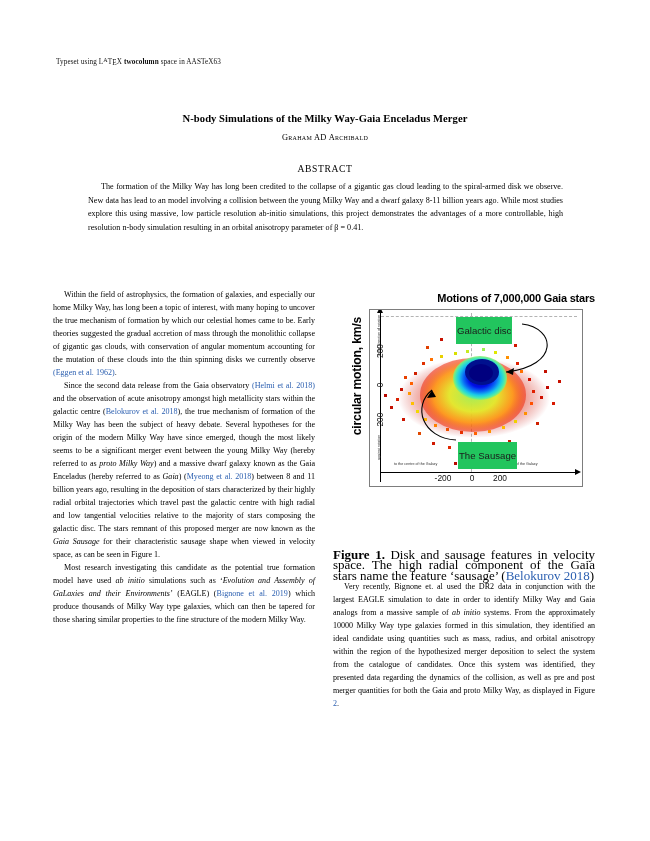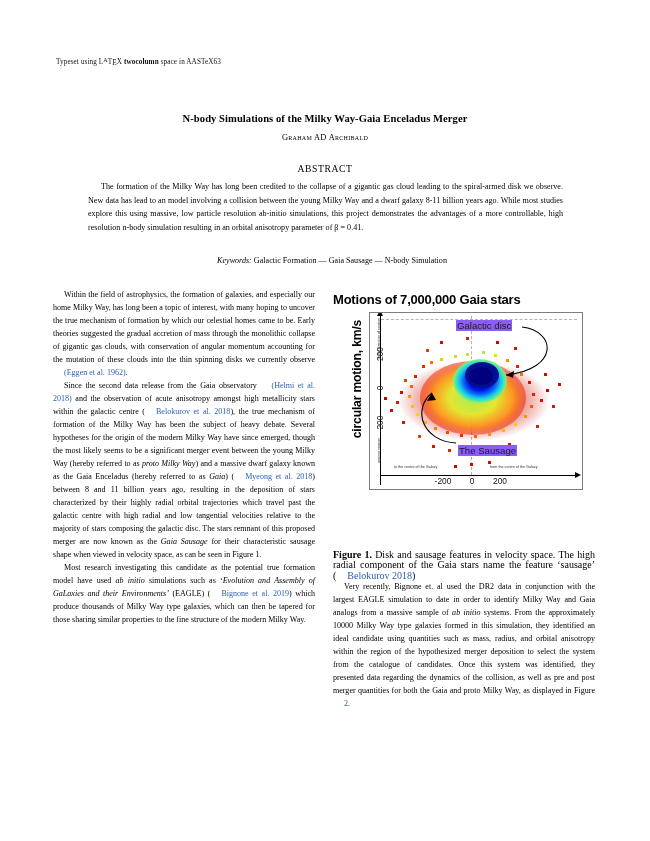--- a/index.html
+++ b/index.html
@@ -110,35 +110,35 @@
     text-align: center;
     font-size: 8.4px;
     font-variant: small-caps;
     letter-spacing: 0.4px;
     margin-bottom: 5px;
   }
   p.para {
     margin: 0;
     text-indent: 11px;
   }
-  .cite { color: #2b5fb0; margin-left: 11px; }
+  .cite { color: #2b5fb0; }
   .it { font-style: italic; }
 
   
   .figure {
     position: absolute;
     left: 333px;
     top: 292px;
     width: 262px;
   }
   .fig-title {
-    text-align: left;
+    text-align: right;
     font-family: "Liberation Sans", sans-serif;
     font-weight: bold;
-    font-size: 13px;
+    font-size: 11px;
     letter-spacing: -0.2px;
     margin-bottom: 3px;
     color: #000;
   }
   .fig-frame {
     position: relative;
     width: 262px;
     height: 208px;
   }
   .ylabel {
@@ -249,31 +249,31 @@
     color: #333;
     white-space: nowrap;
     transform: rotate(-90deg);
     transform-origin: left top;
   }
   .annot {
     position: absolute;
     font-family: "Liberation Sans", sans-serif;
     font-size: 9.6px;
     color: #1b1b1b;
-    background: #8b5cf6;
-    padding: 0 1px;
+    background: #22c55e;
+    padding: 8px 1px;
     white-space: nowrap;
   }
 
   .fig-caption {
     position: absolute;
     left: 333px;
     top: 550px;
     width: 262px;
-    font-size: 10px;
+    font-size: 13px;
     line-height: 10.4px;
     text-align: justify;
   }
   .fig-caption b { font-weight: bold; }
 </style>
 </head>
 <body>
 
 <div class="page">
 
@@ -282,24 +282,20 @@
   </div>
 
   <div class="title-block">
     <div class="paper-title">N-body Simulations of the Milky Way-Gaia Enceladus Merger</div>
     <div class="paper-author">Graham AD Archibald</div>
   </div>
 
   <div class="abstract-head">ABSTRACT</div>
   <div class="abstract-body"><span class="indent"></span><span>The formation of the Milky Way has long been credited to the collapse of a gigantic gas cloud leading to the spiral-armed disk we observe. New data has lead to an model involving a collision between the young Milky Way and a dwarf galaxy 8-11 billion years ago. While most studies explore this using massive, low particle resolution ab-initio simulations, this project demonstrates the advantages of a more controllable, high resolution n-body simulation resulting in an orbital anisotropy parameter of β = 0.41.</span></div>
 
-  <div class="keywords">
-    <span class="kw-label">Keywords:</span>
-    <span>Galactic Formation — Gaia Sausage — N-body Simulation</span>
-  </div>
 
   <div class="col col-left">
 
     <p class="para"><span>Within the field of astrophysics, the formation of galaxies, and especially our home Milky Way, has long been a topic of interest, with many hoping to uncover the true mechanism of formation by which our celestial homes came to be. Early theories suggested the gradual accretion of mass through the monolithic collapse of gigantic gas clouds, with conservation of angular momentum accounting for the mutation of these clouds into the thin spinning disks we currently observe</span> <span class="cite">(Eggen et al. 1962)</span>.</p>
 
     <p class="para"><span>Since the second data release from the Gaia observatory </span><span class="cite">(Helmi et al. 2018)</span><span> and the observation of acute anisotropy amongst high metallicity stars within the galactic centre (</span><span class="cite">Belokurov et al. 2018</span><span>), the true mechanism of formation of the Milky Way has been the subject of heavy debate. Several hypotheses for the origin of the modern Milky Way have since emerged, though the most likely seems to be a significant merger event between the young Milky Way (hereby referred to as </span><span class="it">proto Milky Way</span><span>) and a massive dwarf galaxy known as the Gaia Enceladus (hereby referred to as </span><span class="it">Gaia</span><span>) (</span><span class="cite">Myeong et al. 2018</span><span>) between 8 and 11 billion years ago, resulting in the deposition of stars characterized by their highly radial orbital trajectories which travel past the galactic centre with high radial and low tangential velocities relative to the majority of stars composing the galactic disc. The stars remnant of this proposed merger are now known as the </span><span class="it">Gaia Sausage</span><span> for their characteristic sausage shape when viewed in velocity space, as can be seen in Figure 1.</span></p>
 
     <p class="para"><span>Most research investigating this candidate as the potential true formation model have used </span><span class="it">ab initio</span><span> simulations such as ‘</span><span class="it">Evolution and Assembly of GaLaxies and their Environments’</span><span> (EAGLE) (</span><span class="cite">Bignone et al. 2019</span><span>) which produce thousands of Milky Way type galaxies, which can then be tapered for those sharing similar properties to the fine structure of the modern Milky Way.</span></p>
   </div>
 

